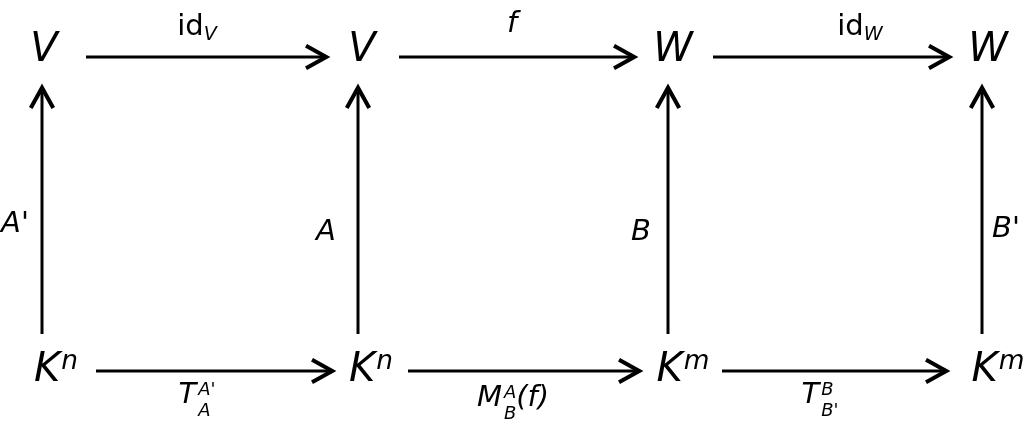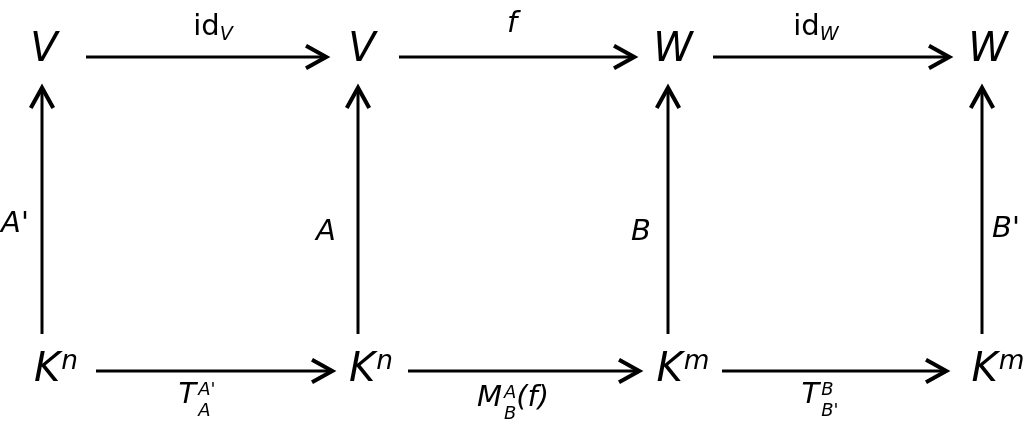--- a/index.html
+++ b/index.html
@@ -76,23 +76,23 @@
     
     #node-v1  { left: 44px;  top: 47px; }
     #node-v2  { left: 362px; top: 47px; }
     #node-w1  { left: 673px; top: 47px; }
     #node-w2  { left: 988px; top: 47px; }
     #node-kn1 { left: 56px;  top: 367px; }
     #node-kn2 { left: 371px; top: 367px; }
     #node-km1 { left: 683px; top: 367px; }
     #node-km2 { left: 998px; top: 367px; }
     
-    #label-top-left   { left: 197px; top: 25px; margin-left: 16px; }
+    #label-top-left   { left: 197px; top: 25px; }
     #label-top-middle { left: 512px; top: 22px; }
-    #label-top-right  { left: 816px; top: 25px; }
+    #label-top-right  { left: 860px; top: 25px; }
     #label-bottom-left   { left: 197px; top: 398px; }
     #label-bottom-middle { left: 513px; top: 401px; }
     #label-bottom-right  { left: 820px; top: 398px; }
     
     #label-vert-left     { left: 15px;   top: 222px; }
     #label-vert-midleft  { left: 326px;  top: 230px; }
     #label-vert-midright { left: 641px;  top: 230px; }
     #label-vert-right    { left: 1006px; top: 227px; }
   </style>
 </head>

